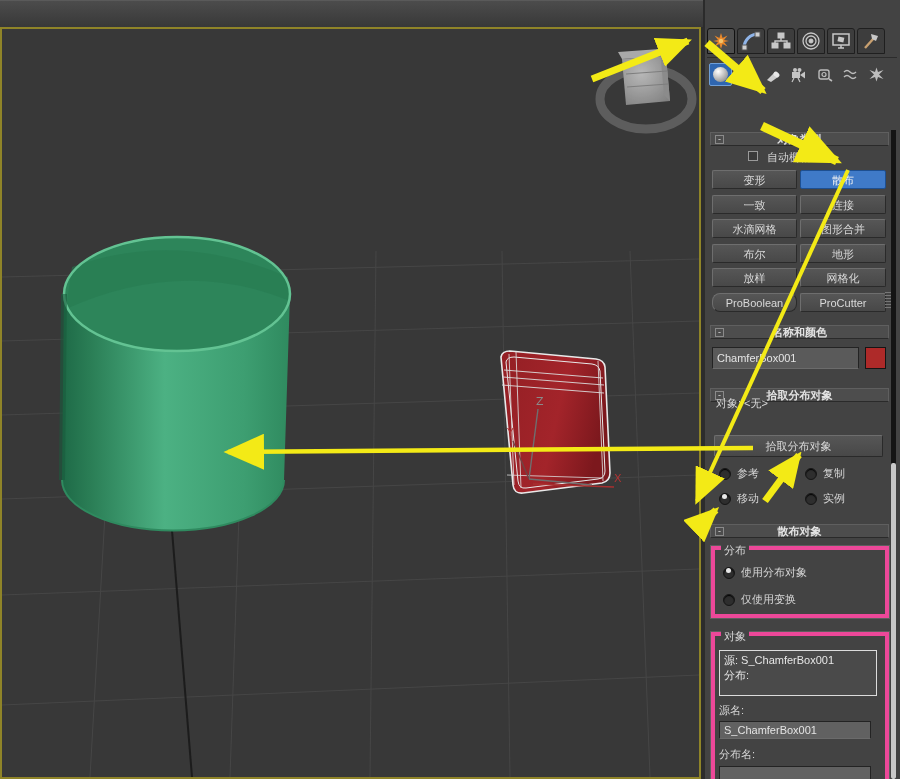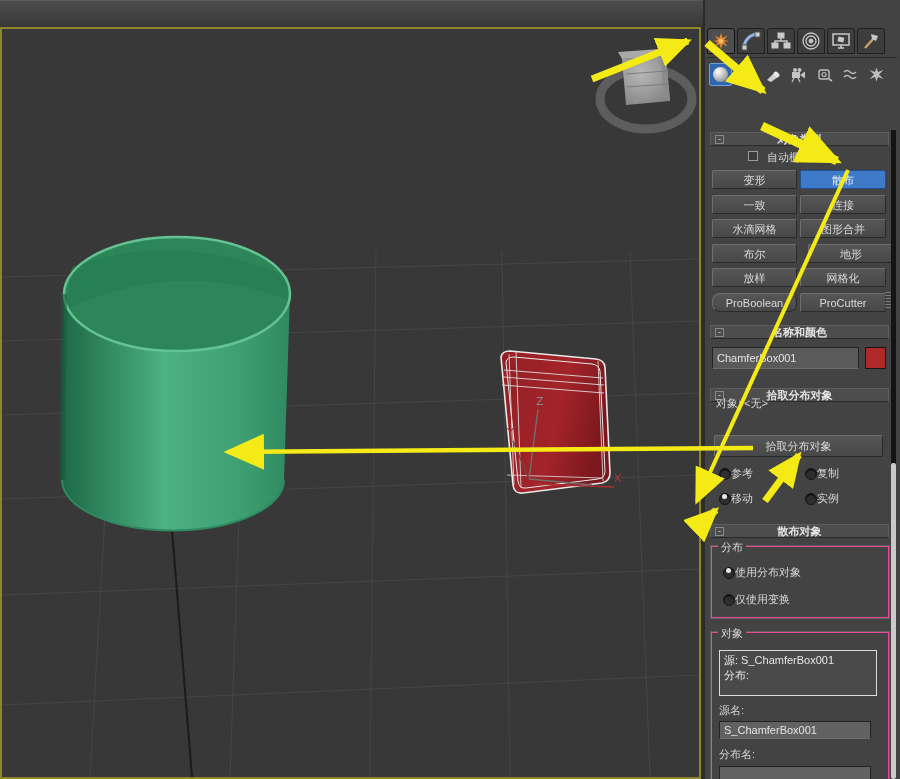--- a/index.html
+++ b/index.html
@@ -32,30 +32,30 @@
   .rollout-h{position:absolute;left:5px;width:179px;height:14px;background:#4d4d4d;
     border:1px solid #5f5f5f;border-bottom-color:#2a2a2a;box-sizing:border-box;
     color:#e2e2e2;font-size:11px;font-weight:bold;text-align:center;line-height:13px;}
   .minusbox{position:absolute;left:4px;top:2px;width:9px;height:9px;border:1px solid #8a8a8a;
     font-size:9px;line-height:7px;text-align:center;color:#ddd;font-weight:normal;box-sizing:border-box;}
   .mxbtn{position:absolute;height:19px;background:linear-gradient(#565656,#484848);
     border:1px solid #2a2a2a;border-top-color:#6e6e6e;border-left-color:#6e6e6e;border-radius:2px;
     color:#d9d9d9;font-size:11px;text-align:center;line-height:18px;box-sizing:border-box;}
   .mxbtn.sel{background:#3f7ac8;border-color:#1d4f91;color:#f2f2f2;}
   .lbl{position:absolute;color:#d6d6d6;font-size:11px;}
-  .radio{position:absolute;display:flex;align-items:center;color:#d6d6d6;font-size:11px;}
+  .radio{position:absolute;display:flex;align-items:center;gap:6px;color:#d6d6d6;font-size:11px;}
   .rdot{width:10px;height:10px;border-radius:50%;background:#2e2e2e;
     border:1px solid #161616;box-shadow:inset 0 1px 1px #000;position:relative;}
   .rdot.on::after{content:"";position:absolute;left:2.5px;top:2.5px;width:5px;height:5px;
     border-radius:50%;background:#e8e8e8;}
   .checkbox{position:absolute;width:10px;height:10px;background:#3a3a3a;border:1px solid #9a9a9a;box-sizing:border-box;}
   .field{position:absolute;background:#5a5a5a;border:1px solid #232323;border-bottom-color:#6b6b6b;
     color:#e4e4e4;font-size:11px;box-sizing:border-box;padding:0 4px;outline:none;}
   .swatch{position:absolute;background:#ae2a29;border:1px solid #151515;box-sizing:border-box;}
-  .groupbox{position:absolute;border:1px solid #ec4899;outline:1px solid #5e5e5e;box-sizing:border-box;}
+  .groupbox{position:absolute;border:4px solid #ec4899;outline:1px solid #5e5e5e;box-sizing:border-box;}
   .grouptitle{position:absolute;top:-7px;left:6px;background:#434343;padding:0 3px;
     color:#d6d6d6;font-size:11px;}
   .listbox{position:absolute;background:#4a4a4a;border:1px solid #dcdcdc;box-sizing:border-box;
     color:#e6e6e6;font-size:11px;line-height:15px;padding:2px 4px;}
   #scrolltrack{position:absolute;left:186px;top:130px;width:5px;height:649px;background:#141414;}
   #scrollthumb{position:absolute;left:0;top:333px;width:5px;height:316px;background:#c9c9c9;border-radius:2px;}
   #panel-grip{position:absolute;left:180px;top:292px;width:8px;height:16px;
     background:repeating-linear-gradient(#777 0 1px,transparent 1px 3px);}
   
   #overlay{position:absolute;left:0;top:0;width:900px;height:779px;pointer-events:none;z-index:50;}
@@ -252,21 +252,21 @@
     <span class="checkbox" style="left:43px;top:151px;"></span>
     <span class="lbl" style="left:62px;top:150px;">自动栅格</span>
 
     <div class="mxbtn" style="left:7px;top:170px;width:85px;">变形</div>
     <div class="mxbtn sel" style="left:95px;top:170px;width:86px;">散布</div>
     <div class="mxbtn" style="left:7px;top:195px;width:85px;">一致</div>
     <div class="mxbtn" style="left:95px;top:195px;width:86px;">连接</div>
     <div class="mxbtn" style="left:7px;top:219px;width:85px;">水滴网格</div>
     <div class="mxbtn" style="left:95px;top:219px;width:86px;">图形合并</div>
     <div class="mxbtn" style="left:7px;top:244px;width:85px;">布尔</div>
-    <div class="mxbtn" style="left:95px;top:244px;width:86px;margin-left:8px;">地形</div>
+    <div class="mxbtn" style="left:95px;top:244px;width:86px;">地形</div>
     <div class="mxbtn" style="left:7px;top:268px;width:85px;">放样</div>
     <div class="mxbtn" style="left:95px;top:268px;width:86px;">网格化</div>
     <div class="mxbtn" style="left:7px;top:293px;width:85px;border-radius:8px;">ProBoolean</div>
     <div class="mxbtn" style="left:95px;top:293px;width:86px;">ProCutter</div>
     <div id="panel-grip"></div>
 
     <div class="rollout-h" style="top:325px;">
       <span class="minusbox">-</span>
       <span>名称和颜色</span>
     </div>

